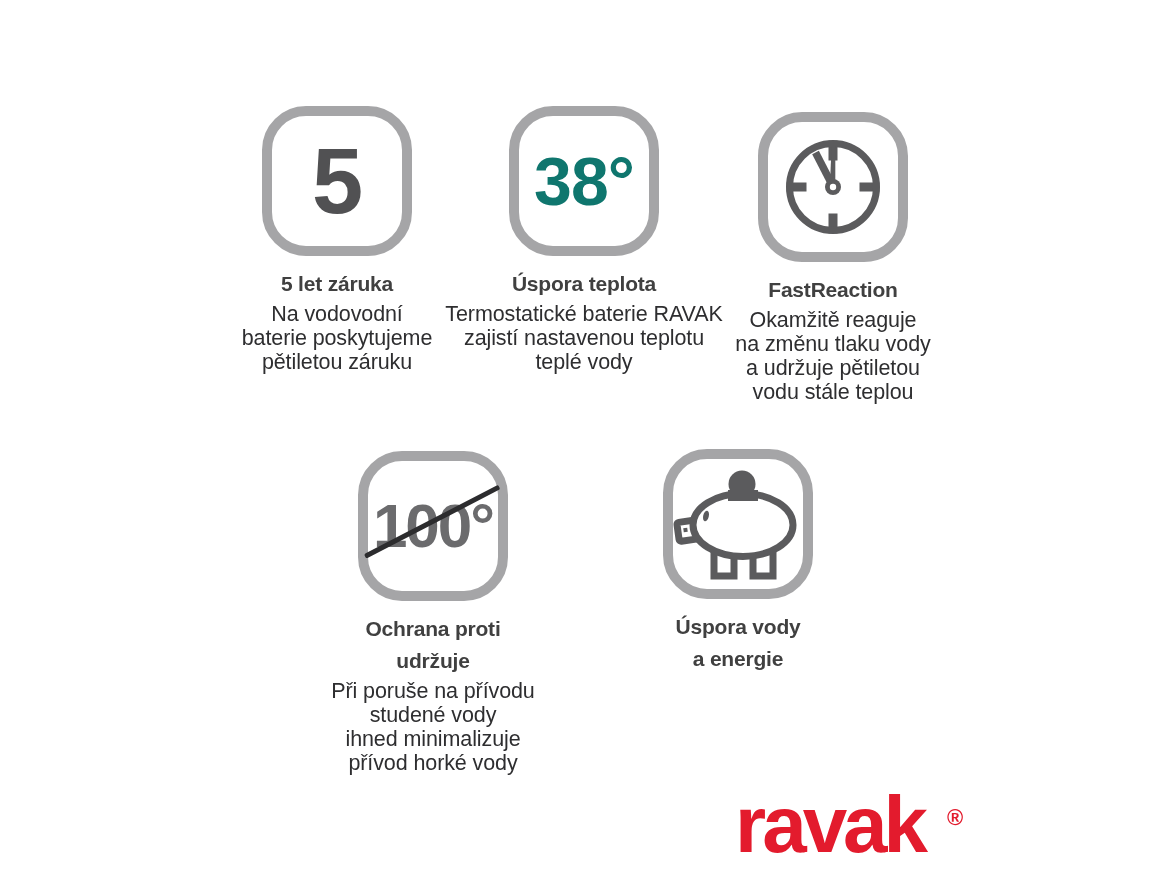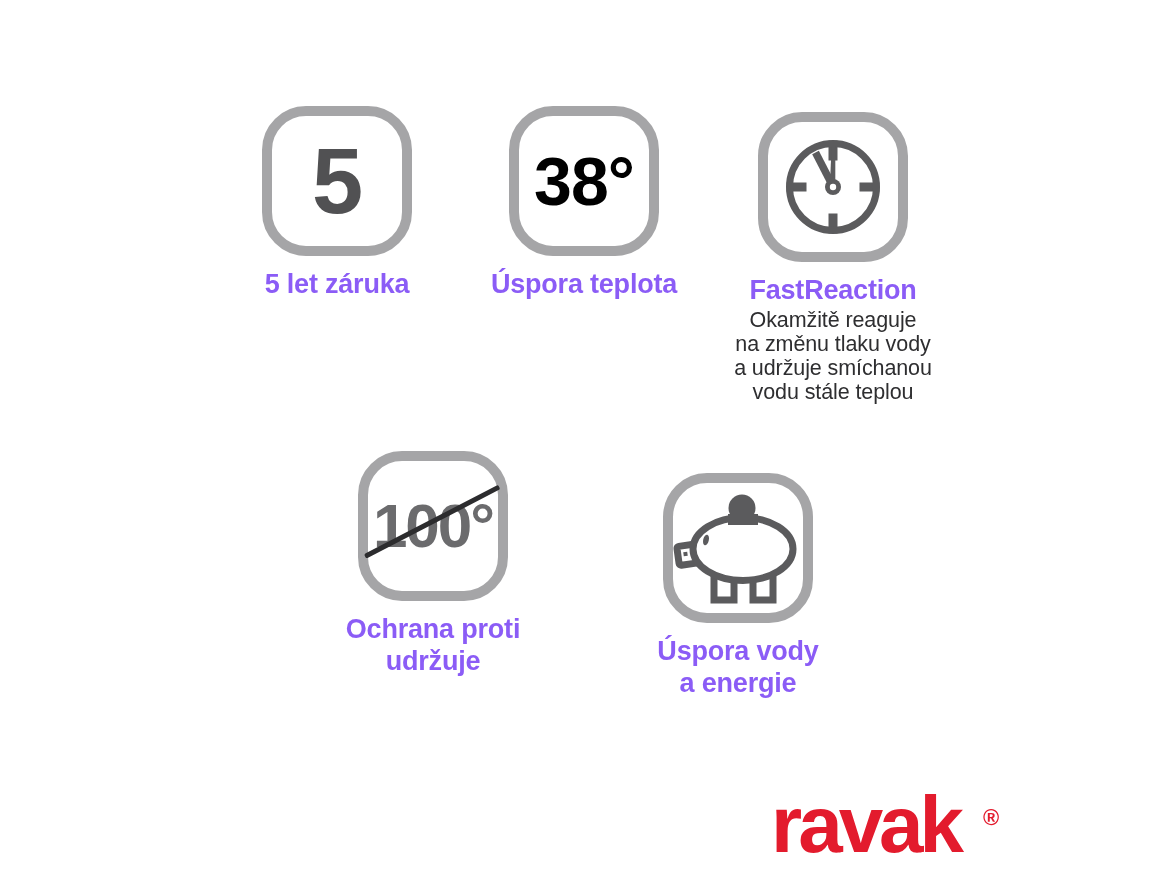--- a/index.html
+++ b/index.html
@@ -10,79 +10,85 @@
     -webkit-font-smoothing:antialiased;
   }
   .canvas{position:absolute;inset:0;background:#ffffff;}
 
   
   .feature{position:absolute;width:320px;text-align:center;}
   .f1{left:177px;top:106px;}
   .f2{left:424px;top:106px;}
   .f3{left:673px;top:112px;}
   .f4{left:273px;top:451px;}
-  .f5{left:578px;top:473px;}
+  .f5{left:578px;top:449px;}
 
   .icon-box{
     position:relative;width:150px;height:150px;margin:0 auto;
     box-sizing:border-box;border:10px solid #a5a5a7;border-radius:44px;
     background:#ffffff;
     display:flex;align-items:center;justify-content:center;
   }
   .icon-number{
-    color:#000000;font-weight:bold;line-height:1;
+    color:#0f766e;font-weight:bold;line-height:1;
     letter-spacing:-1px;white-space:nowrap;
   }
   .num-5{font-size:92px;color:#515153;}
   .num-38{font-size:68px;}
   .num-100{font-size:62px;color:#6b6b6d;letter-spacing:-2px;}
   .strike-line{
     position:absolute;left:-3px;top:93px;width:151px;height:4.5px;
     background:#2c2c2e;transform-origin:0 50%;transform:rotate(-27.4deg);
     border-radius:2px;
   }
   .icon-svg{position:absolute;left:0;top:0;width:130px;height:130px;}
 
   .feature-title{
-    margin:12px 0 0 0;font-size:27px;font-weight:bold;color:#8b5cf6;
+    margin:12px 0 0 0;font-size:21px;font-weight:bold;color:#404040;
     line-height:32px;white-space:pre-line;letter-spacing:-0.2px;
   }
   .feature-body{
     margin:2px 0 0 0;font-size:21.5px;color:#2e2e30;line-height:24px;
     white-space:pre-line;letter-spacing:-0.1px;
   }
 
   
-  .logo{position:absolute;left:771px;top:785px;width:240px;height:80px;}
+  .logo{position:absolute;left:735px;top:785px;width:240px;height:80px;}
   .logo-text{
     font-size:80px;line-height:1;font-weight:bold;color:#e31b2d;
     letter-spacing:-4px;
   }
   .logo-reg{
     position:absolute;left:212px;top:20px;font-size:22px;font-weight:bold;
     color:#e31b2d;letter-spacing:0;
   }
 </style>
 </head>
 <body>
 
 <div class="canvas">
 
   <section class="feature f1">
     <div class="icon-box">
       <span class="icon-number num-5">5</span>
     </div>
     <h2 class="feature-title">5 let záruka</h2>
+    <p class="feature-body">Na vodovodní
+baterie poskytujeme
+pětiletou záruku</p>
   </section>
 
   <section class="feature f2">
     <div class="icon-box">
       <span class="icon-number num-38">38°</span>
     </div>
     <h2 class="feature-title">Úspora teplota</h2>
+    <p class="feature-body">Termostatické baterie RAVAK
+zajistí nastavenou teplotu
+teplé vody</p>
   </section>
 
   <section class="feature f3">
     <div class="icon-box">
       <svg class="icon-svg" viewBox="0 0 130 130">
         <g fill="#5b5b5d" stroke="none">
           <rect x="60.5" y="18.5" width="9" height="20"></rect>
           <rect x="60.5" y="91.5" width="9" height="20"></rect>
           <rect x="18.5" y="60.5" width="20" height="9"></rect>
           <rect x="91.5" y="60.5" width="20" height="9"></rect>
@@ -90,31 +96,35 @@
         <circle cx="65" cy="65" r="43.5" fill="none" stroke="#5b5b5d" stroke-width="7"></circle>
         <polygon points="61.8,66 63.6,24 67.3,24 67.3,66" fill="#5b5b5d"></polygon>
         <line x1="65.5" y1="65.5" x2="47.5" y2="30.5" stroke="#5b5b5d" stroke-width="7.5"></line>
         <circle cx="65" cy="65" r="8" fill="#5b5b5d"></circle>
         <circle cx="65" cy="65" r="3.2" fill="#ffffff"></circle>
       </svg>
     </div>
     <h2 class="feature-title">FastReaction</h2>
     <p class="feature-body">Okamžitě reaguje
 na změnu tlaku vody
-a udržuje smíchanou
+a udržuje pětiletou
 vodu stále teplou</p>
   </section>
 
   <section class="feature f4">
     <div class="icon-box">
       <span class="icon-number num-100">100°</span>
       <div class="strike-line"></div>
     </div>
     <h2 class="feature-title">Ochrana proti
 udržuje</h2>
+    <p class="feature-body">Při poruše na přívodu
+studené vody
+ihned minimalizuje
+přívod horké vody</p>
   </section>
 
   <section class="feature f5">
     <div class="icon-box">
       <svg class="icon-svg" viewBox="0 0 130 130">
         <circle cx="69" cy="25" r="13.5" fill="#5b5b5d"></circle>
         <rect x="41" y="90" width="20" height="27" fill="#ffffff" stroke="#5b5b5d" stroke-width="7"></rect>
         <rect x="80" y="90" width="20" height="27" fill="#ffffff" stroke="#5b5b5d" stroke-width="7"></rect>
         <g transform="rotate(-8 16 72)">
           <rect x="5" y="62" width="24" height="19" rx="2" fill="#ffffff" stroke="#5b5b5d" stroke-width="7"></rect>

